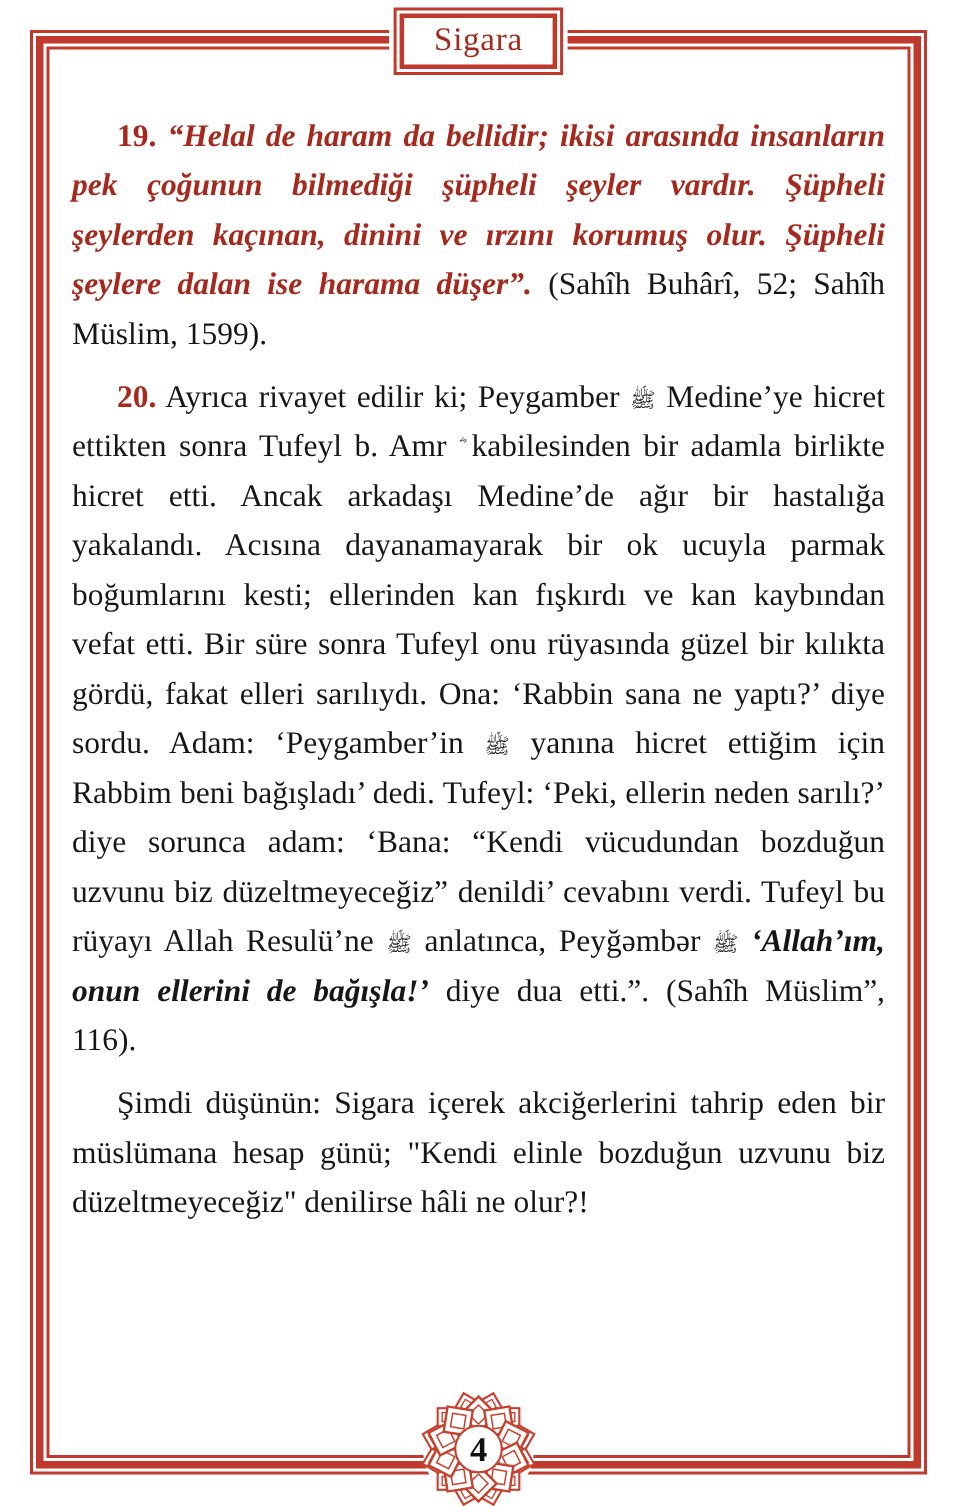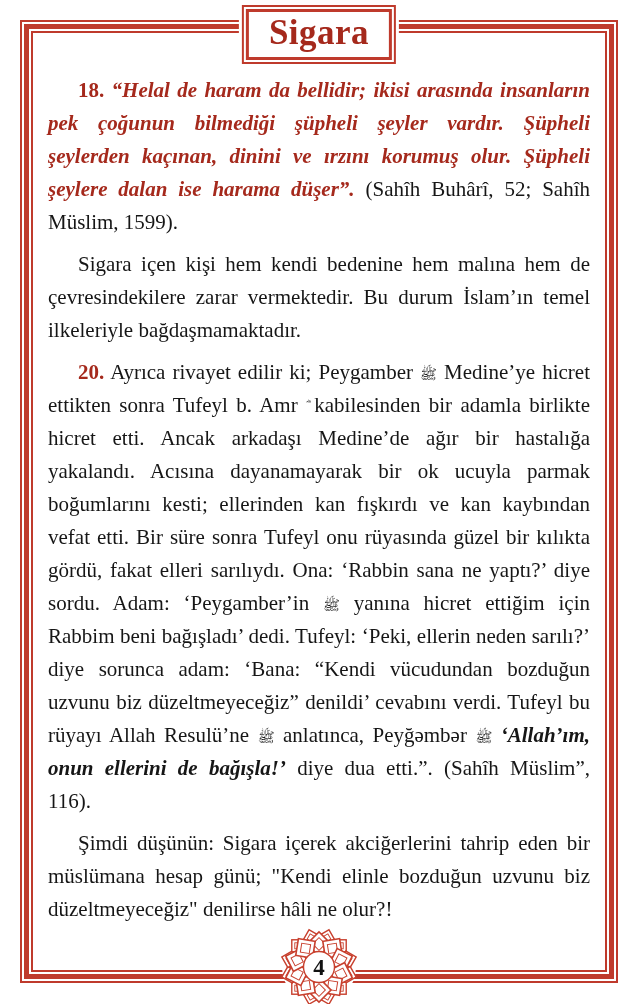--- a/index.html
+++ b/index.html
@@ -37,22 +37,22 @@
     position:absolute;
     top:9px;left:50%;transform:translateX(-50%);
     z-index:5;
     background:#fff;
     border:3px solid var(--frame-red);
     box-shadow:0 0 0 2px #fff, 0 0 0 4px var(--frame-red), 0 0 0 7px #fff;
     padding:1px 20px 4px;
   }
   .title-box .title{
     color:var(--text-red);
-    font-size:35px;
-    font-weight:bold;
+    font-size:22px;
+    font-weight:normal;
     letter-spacing:.5px;
     white-space:nowrap;
   }
   
   .content{
     position:absolute;
     left:48px;right:48px;top:74px;
     z-index:2;
   }
   .content p{
@@ -83,23 +83,22 @@
 
   <div class="frame"></div>
 
   <div class="title-box">
     <span class="title">Sigara</span>
   </div>
 
   <div class="content">
 
 
-    <p><span class="num">18.</span><span class="redq"> “Helal de haram da bellidir; ikisi arasında insanların pek çoğunun bilmediği şüpheli şeyler vardır. Şüpheli şeylerden kaçınan, dinini ve ırzını korumuş olur. Şüpheli şeylere dalan ise harama düşer”.</span><span> (Sahîh Buhârî, 52; Sahîh Müslim, 1599).</span></p>
+    <p><span class="num">19.</span><span class="redq"> “Helal de haram da bellidir; ikisi arasında insanların pek çoğunun bilmediği şüpheli şeyler vardır. Şüpheli şeylerden kaçınan, dinini ve ırzını korumuş olur. Şüpheli şeylere dalan ise harama düşer”.</span><span> (Sahîh Buhârî, 52; Sahîh Müslim, 1599).</span></p>
 
-    <p><span>Sigara içen kişi hem kendi bedenine hem malına hem de çevresindekilere zarar vermektedir. Bu durum İslam’ın temel ilkeleriyle bağdaşmamaktadır.</span></p>
 
     <p><span class="num">20.</span><span> Ayrıca rivayet edilir ki; </span><span class="story">Peygamber </span><span class="sym">ﷺ</span><span class="story"> Medine’ye hicret ettikten sonra Tufeyl b. Amr </span><span class="sym">ؓ</span><span class="story"> kabilesinden bir adamla birlikte hicret etti. Ancak arkadaşı Medine’de ağır bir hastalığa yakalandı. Acısına dayanamayarak bir ok ucuyla parmak boğumlarını kesti; ellerinden kan fışkırdı ve kan kaybından vefat etti. Bir süre sonra Tufeyl onu rüyasında güzel bir kılıkta gördü, fakat elleri sarılıydı. Ona: ‘Rabbin sana ne yaptı?’ diye sordu. Adam: ‘Peygamber’in </span><span class="sym">ﷺ</span><span class="story"> yanına hicret ettiğim için Rabbim beni bağışladı’ dedi. Tufeyl: ‘Peki, ellerin neden sarılı?’ diye sorunca adam: ‘Bana: “Kendi vücudundan bozduğun uzvunu biz düzeltmeyeceğiz” denildi’ cevabını verdi. Tufeyl bu rüyayı Allah Resulü’ne </span><span class="sym">ﷺ</span><span class="story"> anlatınca, Peyğəmbər </span><span class="sym">ﷺ</span><span class="storyb"> ‘Allah’ım, onun ellerini de bağışla!’</span><span class="story"> diye dua etti.”.</span><span> (Sahîh Müslim”, 116).</span></p>
 
     <p><span>Şimdi düşünün: Sigara içerek akciğerlerini tahrip eden bir müslümana hesap günü; "Kendi elinle bozduğun uzvunu biz düzeltmeyeceğiz" denilirse hâli ne olur?!</span></p>
 
   </div>
 
   <div class="rosette">
     <svg width="86" height="86" viewBox="0 0 86 86">
       <defs>

